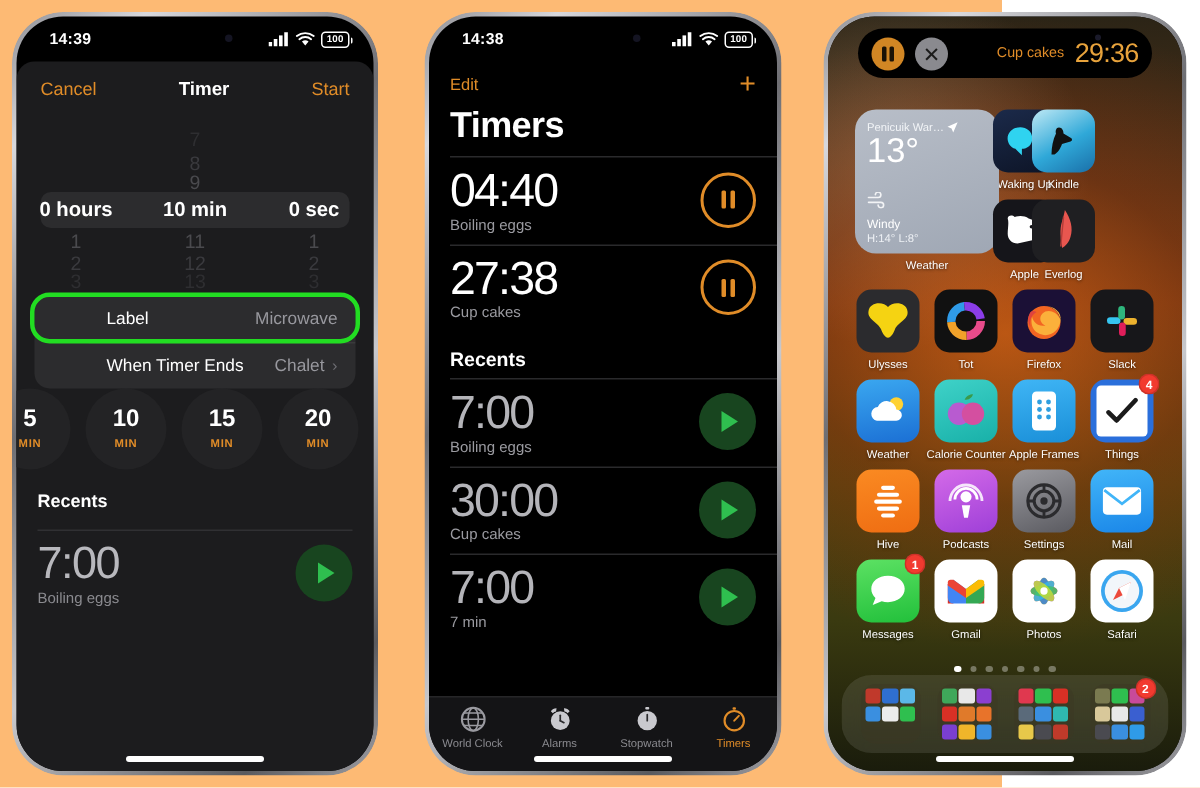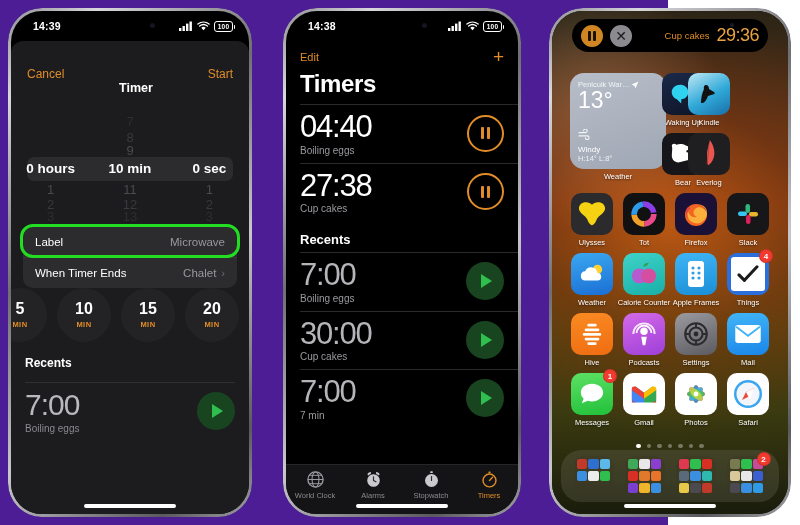--- a/index.html
+++ b/index.html
@@ -3,21 +3,21 @@
 <meta charset="utf-8">
 <title>iOS Clock Timers</title>
 <style>
   * { box-sizing: border-box; margin: 0; padding: 0; }
   html, body {
     width: 800px; height: 525px;
     background: #ffffff;
     font-family: "Liberation Sans", sans-serif;
     overflow: hidden;
   }
-  .stage { position: relative; width: 668px; height: 525px; background: #4c1d95; }
+  .stage { position: relative; width: 668px; height: 525px; background: #fdba74; }
 
   
   .phone {
     position: absolute;
     border-radius: 34px;
     overflow: hidden;
   }
   .phone .bezel {
     position: absolute; inset: 0;
     border-radius: 34px;
@@ -59,35 +59,35 @@
   }
   .batt::after { content:""; position:absolute; right:-3px; top:3px; width:1.5px; height:4px;
     background:#fff; border-radius:0 1px 1px 0; }
 
   
   .sheet { background: #1c1c1e; border-radius: 12px 12px 0 0; height: calc(100% - 30px);
     display: flex; flex-direction: column; }
   .sheet-nav { display: flex; align-items: center; justify-content: space-between;
     padding: 11px 16px 9px; }
   .sheet-nav .act { color: #e08c28; font-size: 12px; }
-  .sheet-nav .ttl { color: #fff; font-size: 12.5px; font-weight: bold; margin-top: 29px; }
+  .sheet-nav .ttl { color: #fff; font-size: 12.5px; font-weight: bold; }
 
   .picker { position: relative; height: 105px; margin-top: 6px; }
   .picker .cols { display: flex; height: 100%; }
   .picker .col { flex: 1; position: relative; }
   .pk-item { position: absolute; left: 0; right: 0; text-align: center;
     font-size: 13px; color: #5e5e62; white-space: nowrap; }
   .pk-item.sel { color: #fff; font-weight: bold; font-size: 13.5px; }
   .pk-item.f1 { color: #4a4a4e; }
   .pk-item.f2 { color: #3a3a3e; }
   .pk-item.f3 { color: #2e2e31; }
   .pk-band { position: absolute; left: 16px; right: 16px; top: 47px; height: 24px;
     background: #2c2c2e; border-radius: 7px; }
 
-  .group { margin: 12px 12px 0; background: #2c2c2e; border-radius: 10px; overflow: hidden; }
+  .group { margin: 12px 12px 0; background: #2c2c2e; border-radius: 10px; overflow: hidden; padding-left: 36px; }
   .row { display: flex; align-items: center; justify-content: space-between;
     padding: 9px 12px; font-size: 11.5px; color: #fff; }
   .row + .row { border-top: 1px solid #3a3a3c; }
   .row .val { color: #98989e; display: flex; align-items: center; gap: 5px; }
   .chev { color: #6d6d72; font-size: 11px; }
   .hl-wrap { position: relative; margin: 12px 12px 0; }
   .hl-ring { position: absolute; left: -3px; right: -3px; top: -3px; height: 34px;
     border: 3px solid #22dd22; border-radius: 13px; pointer-events: none; z-index: 3; }
 
   .sect-title { color: #fff; font-size: 12px; font-weight: bold; margin: 16px 0 6px 14px; }
@@ -524,21 +524,21 @@
             <div style="display:flex">
               <div class="cell">
                 <div class="iconwrap">
                   <div class="appicon" style="background:#15151a">
                     <svg width="30" height="28" viewBox="0 0 32 30">
                         <path d="M4 6c0-2 3-3 5-1 3-1 7-1 10 1 4 1 8 4 9 8 1 3-1 6-4 7l-13 3c-4 0-7-3-7-7 0-4 1-8 0-11z" fill="#fff"></path>
                         <circle cx="21" cy="12" r="1.3" fill="#15151a"></circle>
                       </svg>
                   </div>
                 </div>
-                <div class="caption">Bear</div>
+                <div class="caption">Apple</div>
               </div>
               <div class="cell">
                 <div class="iconwrap">
                   <div class="appicon" style="background:#1f1f22">
                     <svg width="20" height="30" viewBox="0 0 20 32">
                         <path d="M11 1c4 6 6 13 4 19-1 4-4 7-6 8-1-6-2-13 0-19 .6-2 1.4-5 2-8z" fill="#e8564f"></path>
                         <line x1="10" y1="6" x2="8" y2="27" stroke="#b23c38" stroke-width="1"></line>
                       </svg>
                   </div>
                 </div>

